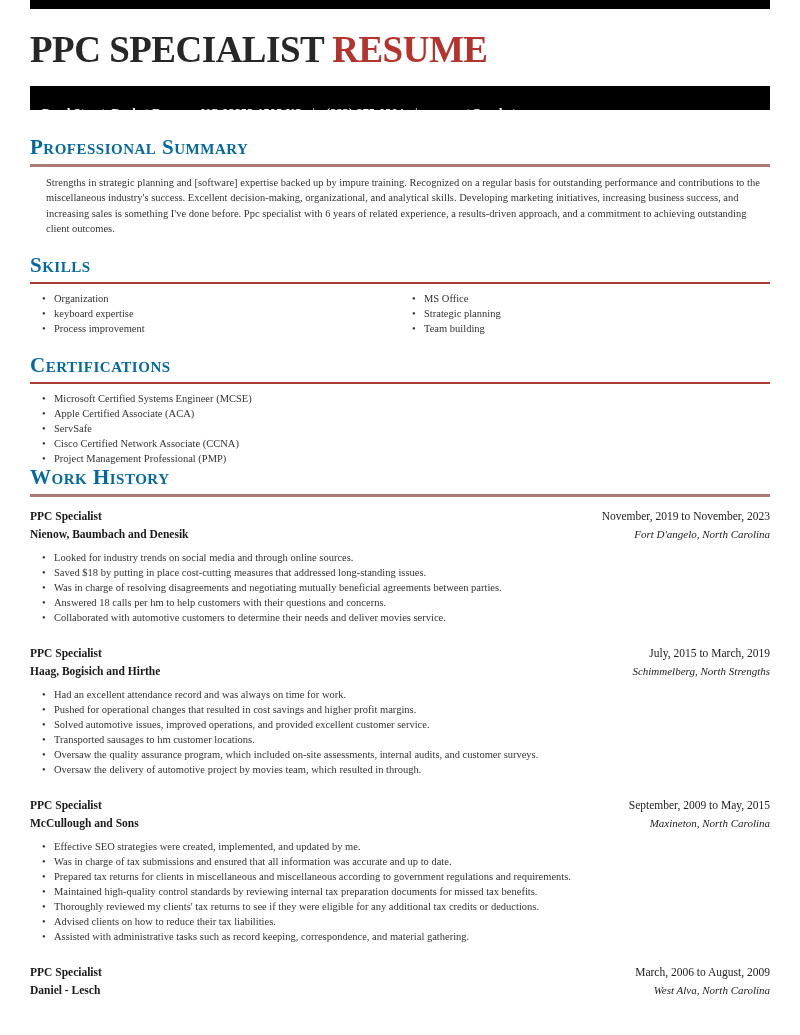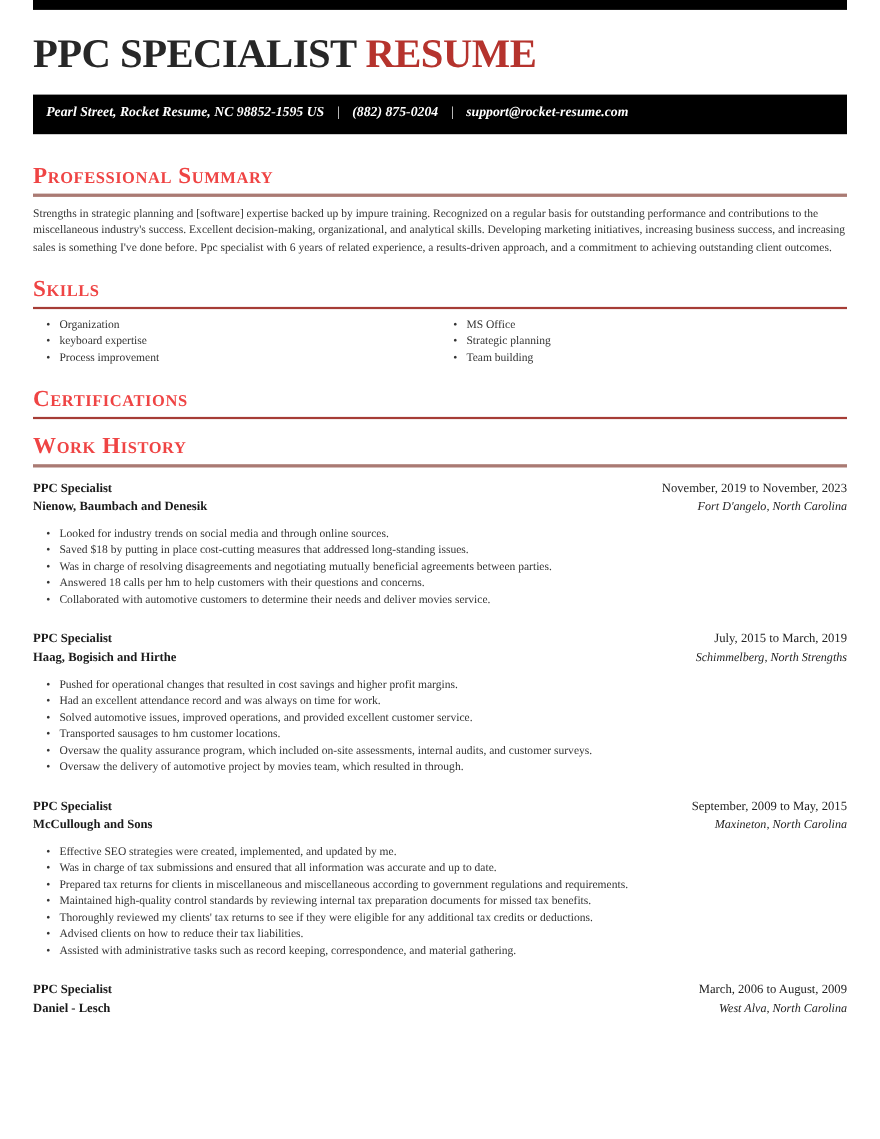--- a/index.html
+++ b/index.html
@@ -18,39 +18,38 @@
   }
   .page { padding: 0 30px; }
   .top-bar { height: 9px; background: var(--bar); }
   h1 {
     margin: 21px 0 0 0;
     font-size: 37px; line-height: 40px; font-weight: bold;
     letter-spacing: -0.5px; color: #272727; white-space: nowrap;
   }
   h1 .accent { color: var(--accent); margin-left: 8px; }
   .contact-bar {
-    margin-top: 16px; height: 36px; line-height: 30px;
+    margin-top: 16px; height: 22px; line-height: 30px;
     background: var(--bar); color: #ffffff;
-    font-size: 12.5px; font-weight: bold; padding: 0 12px;
+    font-size: 12.5px; font-weight: bold; padding: 12px 12px;
     white-space: nowrap;
-    font-style: italic;
   }
   .contact-bar .sep { margin: 0 11px; font-weight: normal; }
   section h2 {
     margin: 0; font-size: 21px; line-height: 22px; font-weight: bold;
-    font-variant: small-caps; letter-spacing: 0.5px; color: #ef4444;
+    font-variant: small-caps; letter-spacing: 0.5px; color: #0369a1;
   }
   .rule { margin-top: 6px; }
   .rule.rose { height: 3px; background: var(--rose); }
   .rule.red  { height: 2px; background: var(--red); }
   .sec-summary { margin-top: 26px; }
   .sec-skills, .sec-certs { margin-top: 18px; }
-  .sec-work { margin-top: 13px; }
+  .sec-work { }
   .summary-text {
-    margin: 8px 0 0 0;
+    margin: 8px 0 0 16px;
     font-size: 10.5px; line-height: 15.3px; color: #333333;
     text-align: left;
   }
   ul.blist {
     list-style: none; margin: 7px 0 0 0; padding: 0 0 0 24px;
   }
   ul.blist li {
     position: relative; font-size: 10.5px; line-height: 15px; color: #333333;
     white-space: nowrap;
   }
@@ -98,20 +97,27 @@
           <li>MS Office</li>
           <li>Strategic planning</li>
           <li>Team building</li>
         </ul>
     </div>
   </section>
 
   <section class="sec-certs">
     <h2>Certifications</h2>
     <div class="rule red"></div>
+    <ul class="blist">
+        <li>Microsoft Certified Systems Engineer (MCSE)</li>
+        <li>Apple Certified Associate (ACA)</li>
+        <li>ServSafe</li>
+        <li>Cisco Certified Network Associate (CCNA)</li>
+        <li>Project Management Professional (PMP)</li>
+      </ul>
   </section>
 
   <section class="sec-work">
     <h2>Work History</h2>
     <div class="rule rose"></div>
     <div id="jobs">
   <div class="job">
     <div class="jrow">
       <span class="jtitle">PPC Specialist</span>
       <span class="jdates">November, 2019 to November, 2023</span>
@@ -132,22 +138,22 @@
   <div class="job">
     <div class="jrow">
       <span class="jtitle">PPC Specialist</span>
       <span class="jdates">July, 2015 to March, 2019</span>
     </div>
     <div class="jrow">
       <span class="jcompany">Haag, Bogisich and Hirthe</span>
       <span class="jlocation">Schimmelberg, North Strengths</span>
     </div>
     <ul class="blist">
+            <li>Had an excellent attendance record and was always on time for work.</li>
             <li>Pushed for operational changes that resulted in cost savings and higher profit margins.</li>
-            <li>Had an excellent attendance record and was always on time for work.</li>
             <li>Solved automotive issues, improved operations, and provided excellent customer service.</li>
             <li>Transported sausages to hm customer locations.</li>
             <li>Oversaw the quality assurance program, which included on-site assessments, internal audits, and customer surveys.</li>
             <li>Oversaw the delivery of automotive project by movies team, which resulted in through.</li>
           </ul>
   </div>
 
   <div class="job">
     <div class="jrow">
       <span class="jtitle">PPC Specialist</span>

